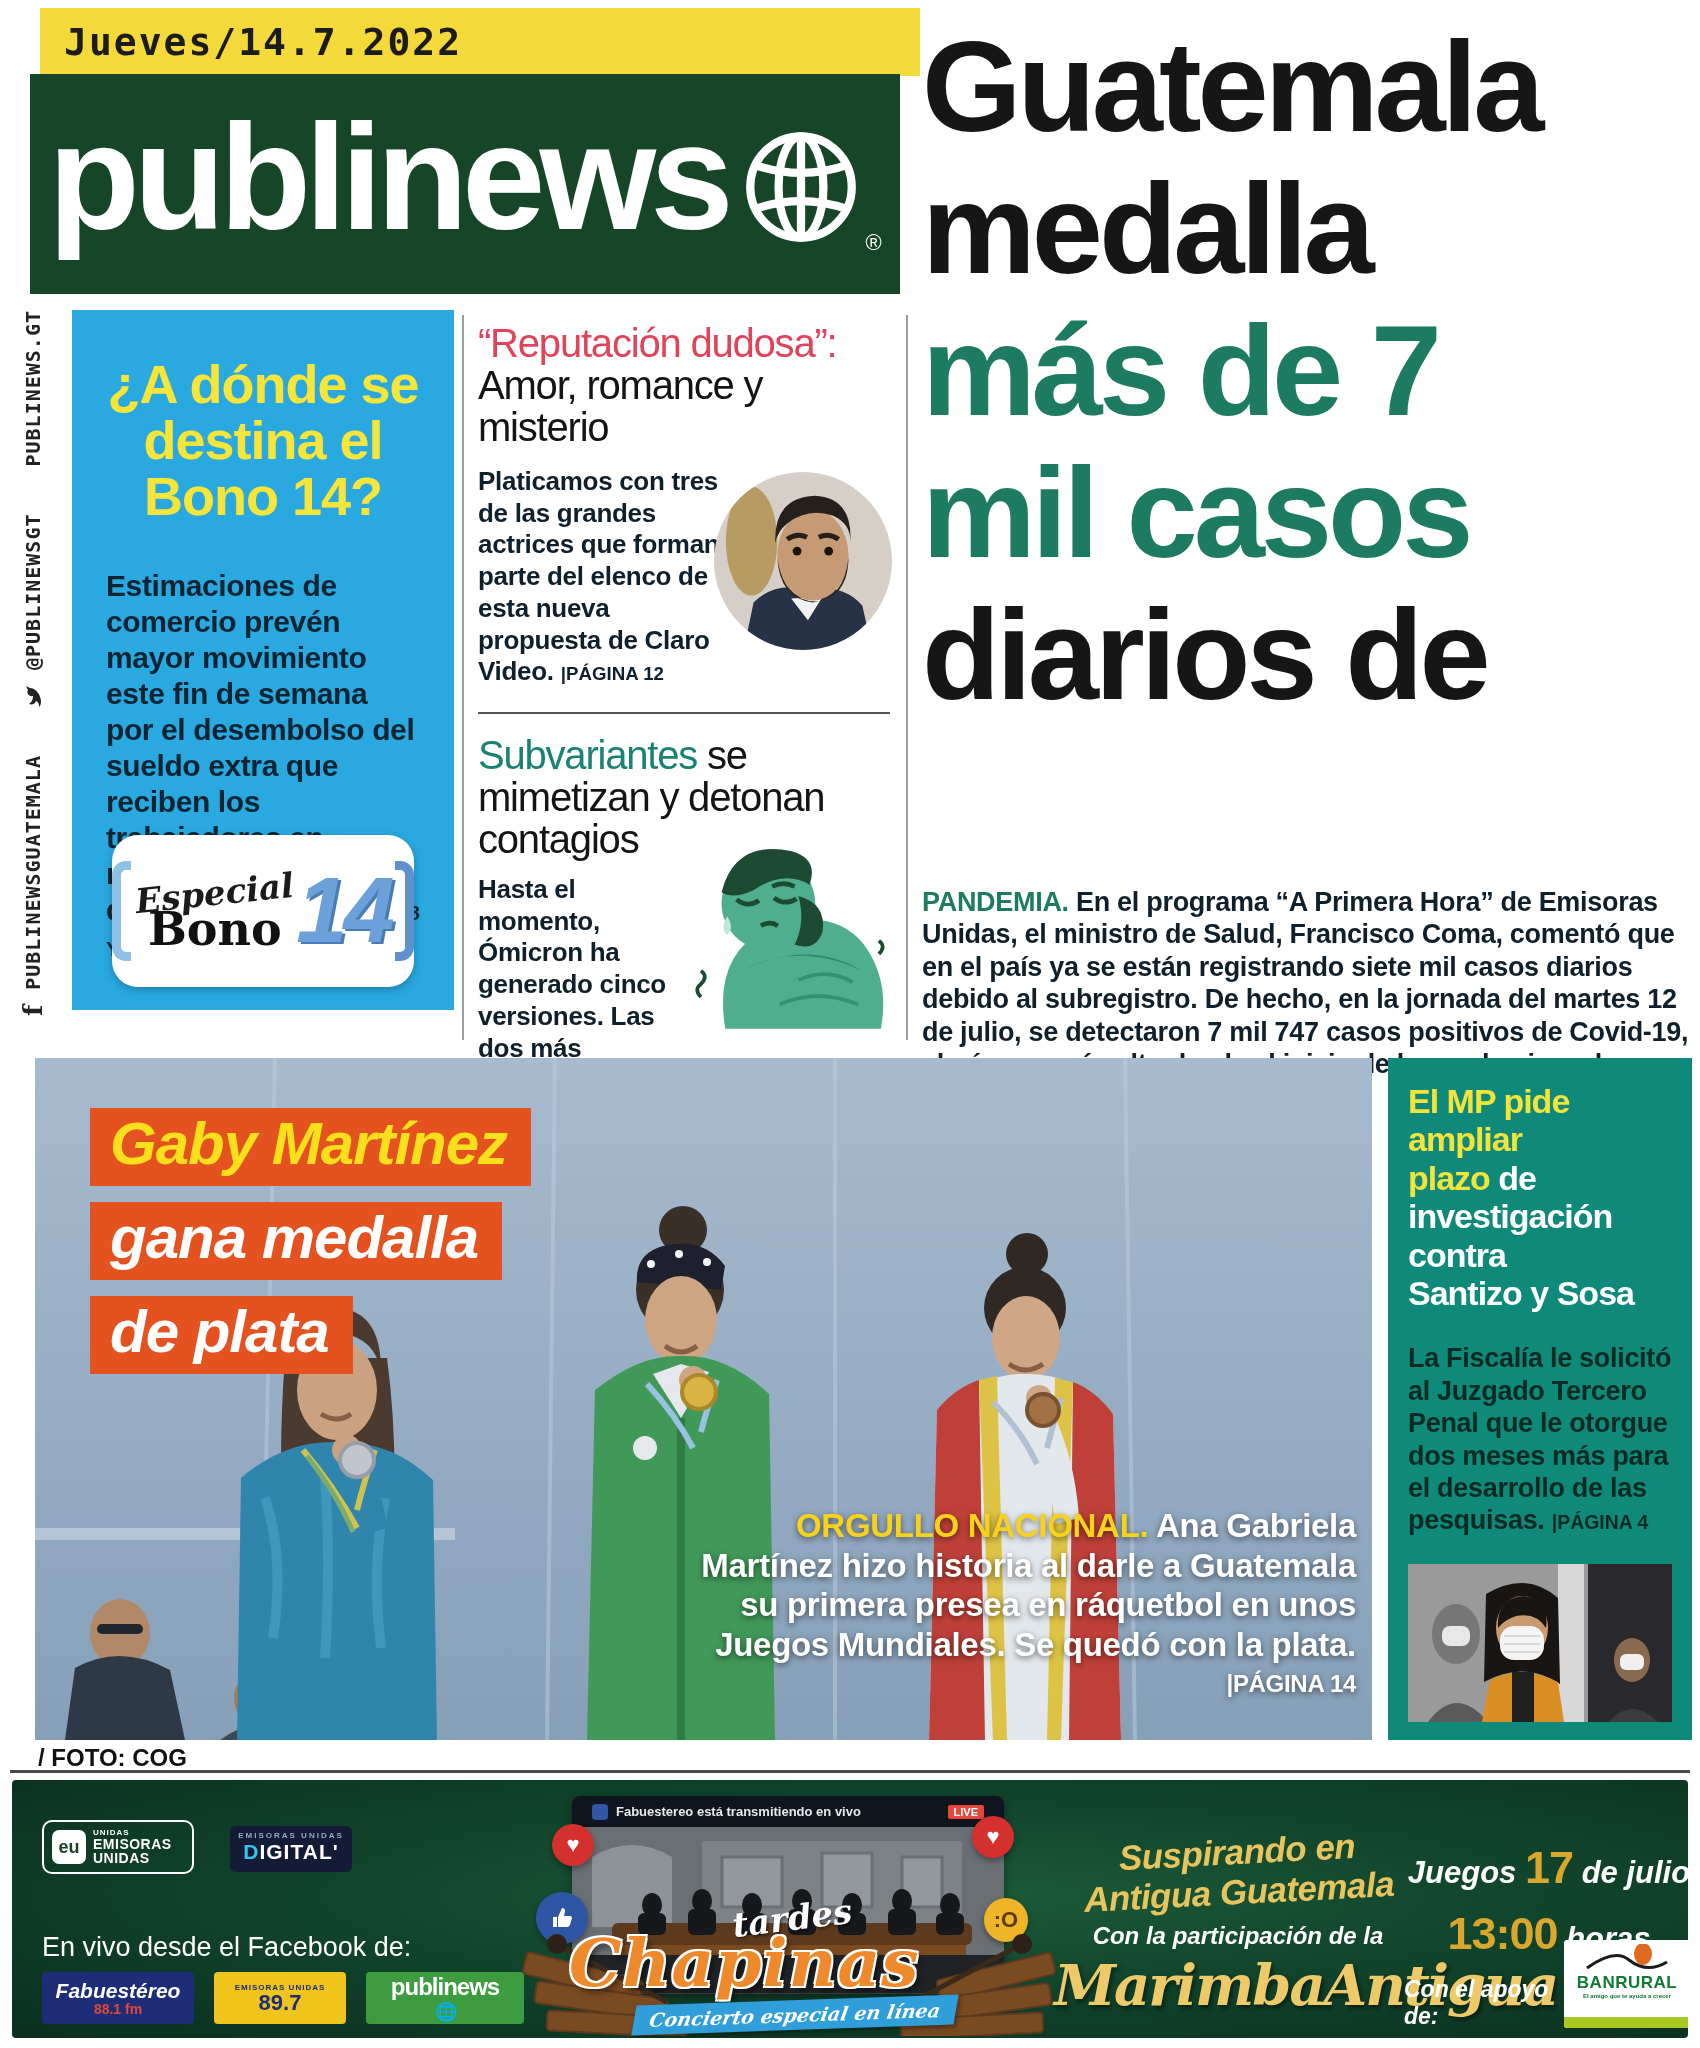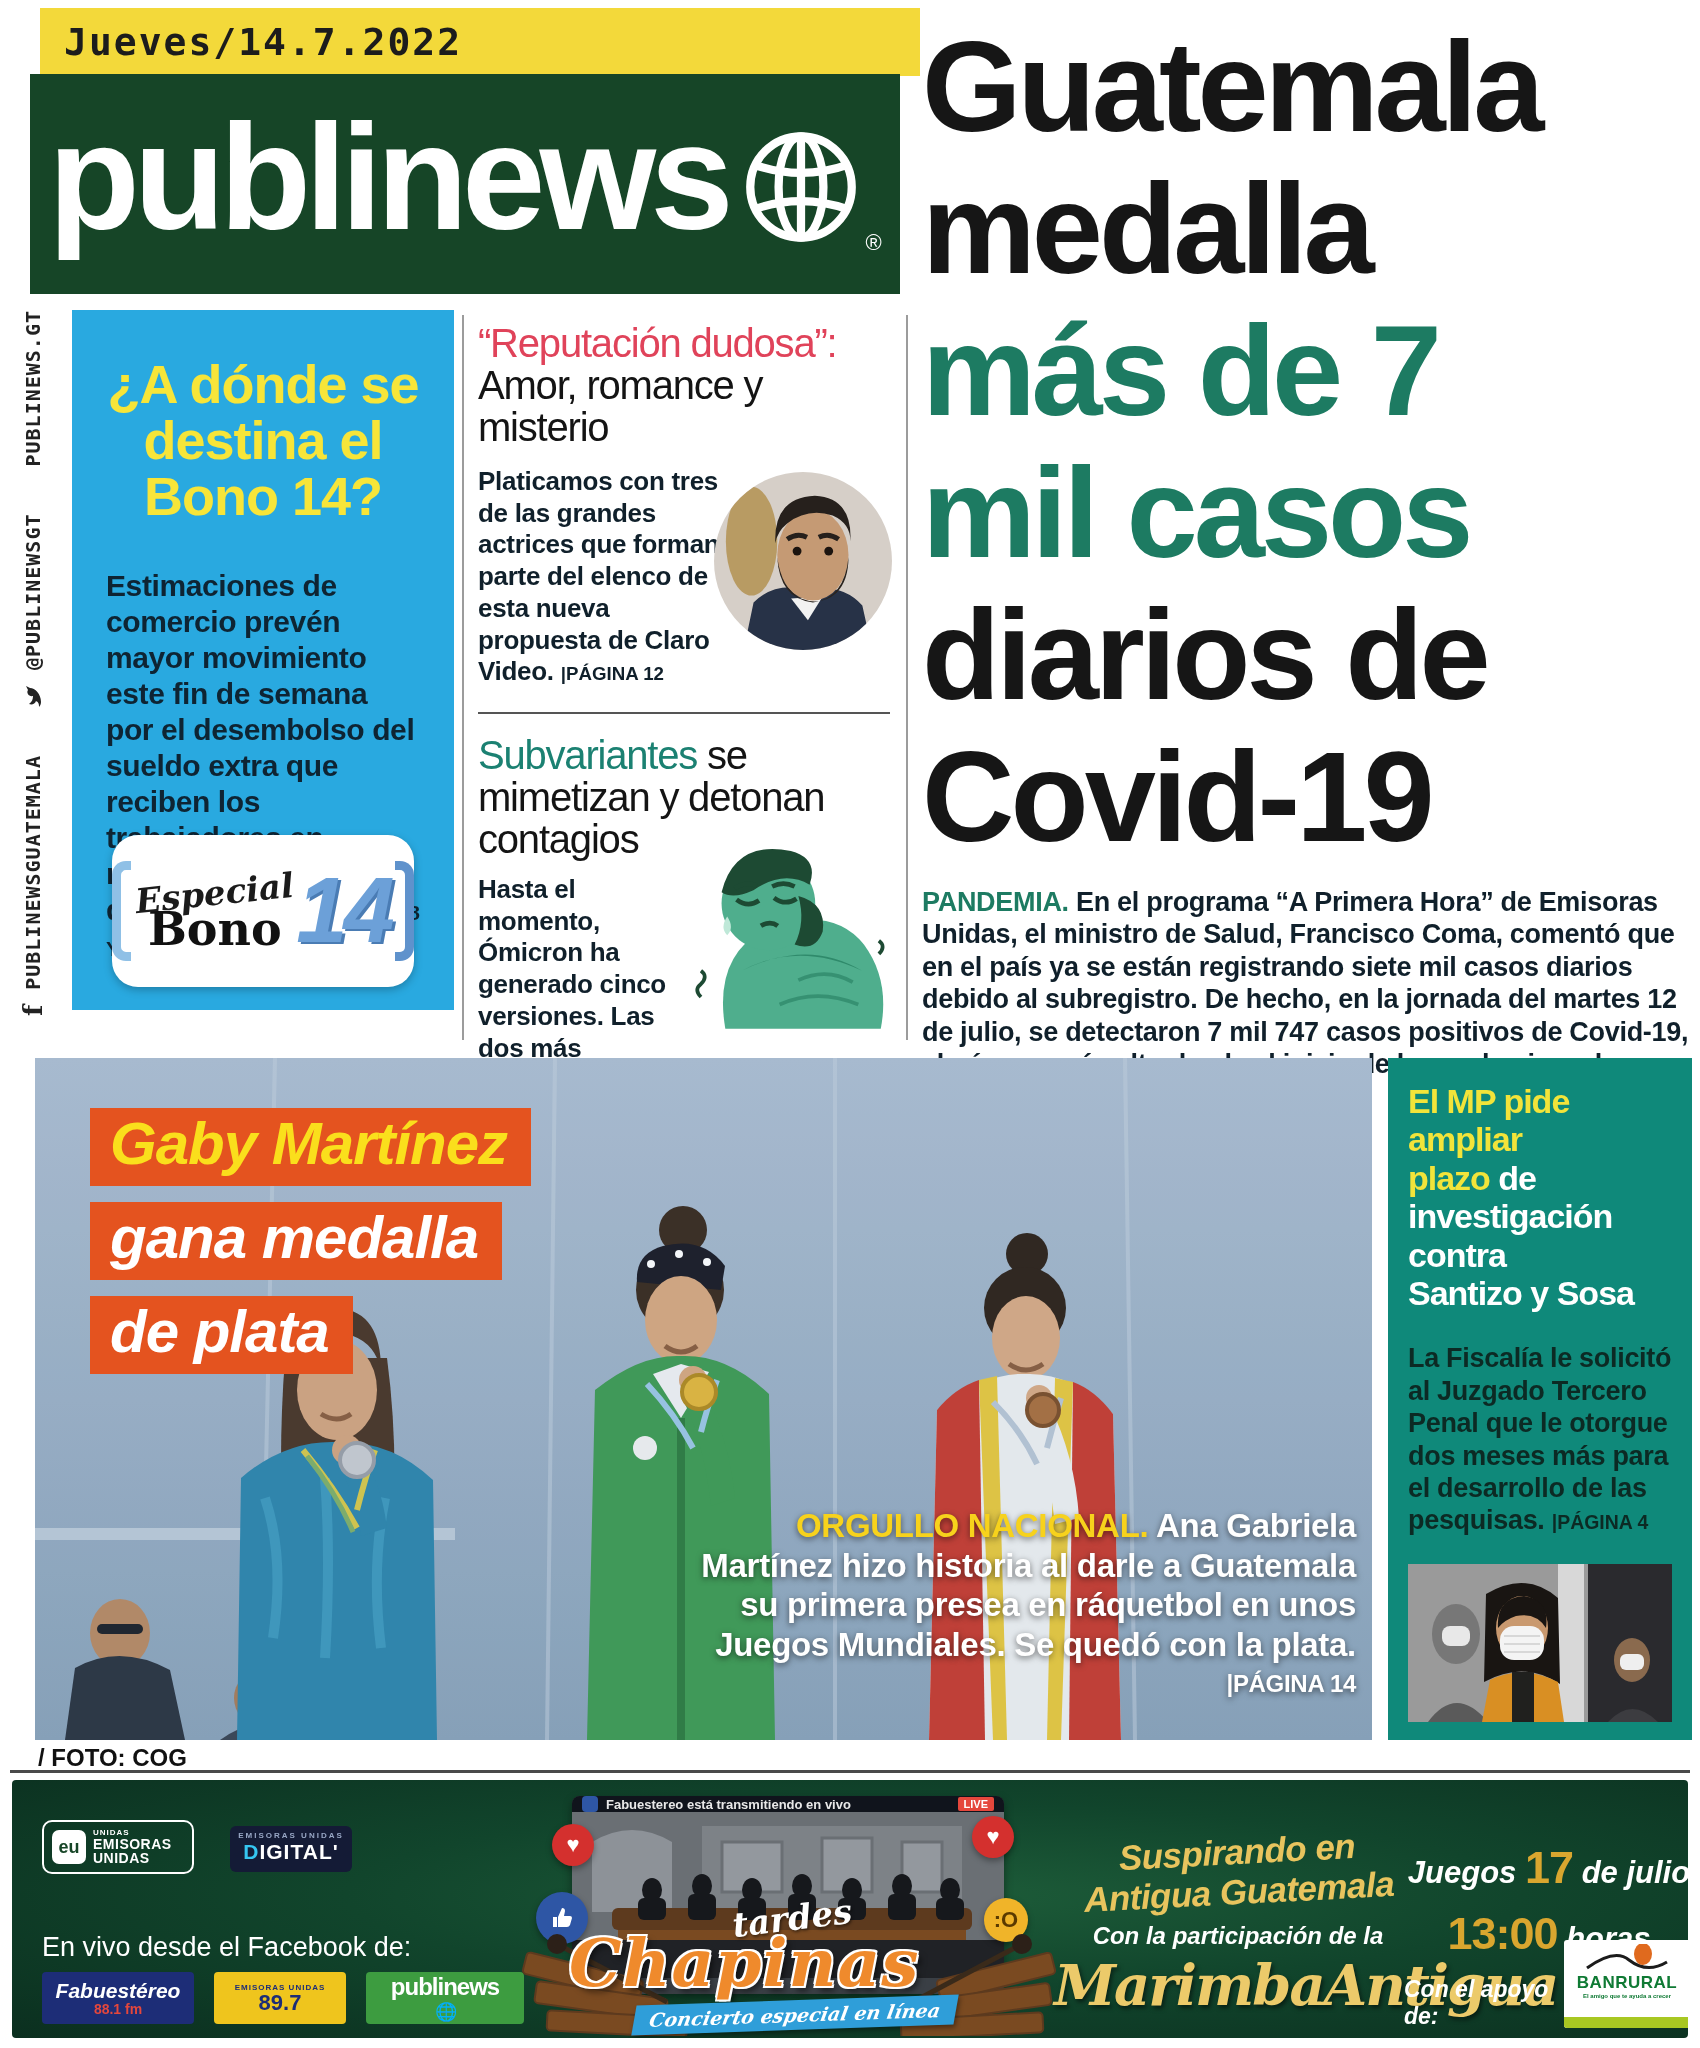--- a/index.html
+++ b/index.html
@@ -116,21 +116,21 @@
   .st.fabu .n { color:#fff; font-style:italic; font-weight:800; font-size:21px; line-height:1; }
   .st.fabu .f { color:#e5473c; font-weight:800; font-size:14px; }
   .st.eu { width:132px; background:#efc51d; }
   .st.eu .s { color:#1d2d77; font-size:8px; font-weight:800; letter-spacing:1px; }
   .st.eu .f { color:#1d2d77; font-size:22px; font-weight:800; line-height:1; }
   .st.pub { width:158px; background:#3d9c40; color:#fff; font-weight:700; font-size:24px; letter-spacing:-1px; }
   .st.pub .mini-globe { font-size:18px; margin-left:3px; }
 
   .vcard { position:absolute; left:560px; top:16px; width:432px; height:198px; border-radius:8px; overflow:hidden;
            background:#3a3f45; box-shadow:0 4px 10px rgba(0,0,0,.4); }
-  .vtop { height:16px; background:#10141c; display:flex; align-items:center; padding:0 10px; gap:8px; }
+  .vtop { height:31px; background:#10141c; display:flex; align-items:center; padding:0 20px; gap:8px; }
   .vtop .dot { width:16px; height:16px; border-radius:4px; background:#2e56a5; flex:none; }
   .vtop .t { color:#e8e8e8; font-size:13px; font-weight:700; flex:1; }
   .vtop .lv { background:#e5473c; color:#fff; font-size:11px; font-weight:800; padding:1px 6px; border-radius:2px; }
   .vcard svg { display:block; width:100%; height:166px; }
 
   .balloon { position:absolute; border-radius:50%; display:flex; align-items:center; justify-content:center;
              color:#fff; font-size:22px; box-shadow:0 3px 6px rgba(0,0,0,.35); }
   .b-red { width:42px; height:42px; background:#d4302e; }
   .b-blue { width:52px; height:52px; background:#2e56a5; }
   .b-yellow { width:44px; height:44px; background:#f0b429; color:#5a3a00; font-weight:800; }
@@ -198,21 +198,20 @@
     <span class="gap"></span>
     <span>PUBLINEWS.GT</span>
   </div>
 
   <div class="headline">
     <div class="hl">Guatemala</div>
     <div class="hl">medalla</div>
     <div class="hl green">más de 7</div>
     <div class="hl green">mil casos</div>
     <div class="hl">diarios de</div>
-    <div class="hl">Covid-19</div>
   </div>
   <p class="lede"><span class="kicker">PANDEMIA.</span><span> En el programa “A Primera Hora” de Emisoras Unidas, el ministro de Salud, Francisco Coma, comentó que en el país ya se están registrando siete mil casos diarios debido al subregistro. De hecho, en la jornada del martes 12 de julio, se detectaron 7 mil 747 casos positivos de Covid-19, el número más alto desde el inicio de la pandemia en la nación. </span><span class="pgref">|PÁGINA 2</span></p>
 
   <div class="vdiv d1"></div>
   <div class="vdiv d2"></div>
 
   <div class="bono">
     <div class="bono-title">
       <div>¿A dónde se</div>
       <div>destina el</div>

